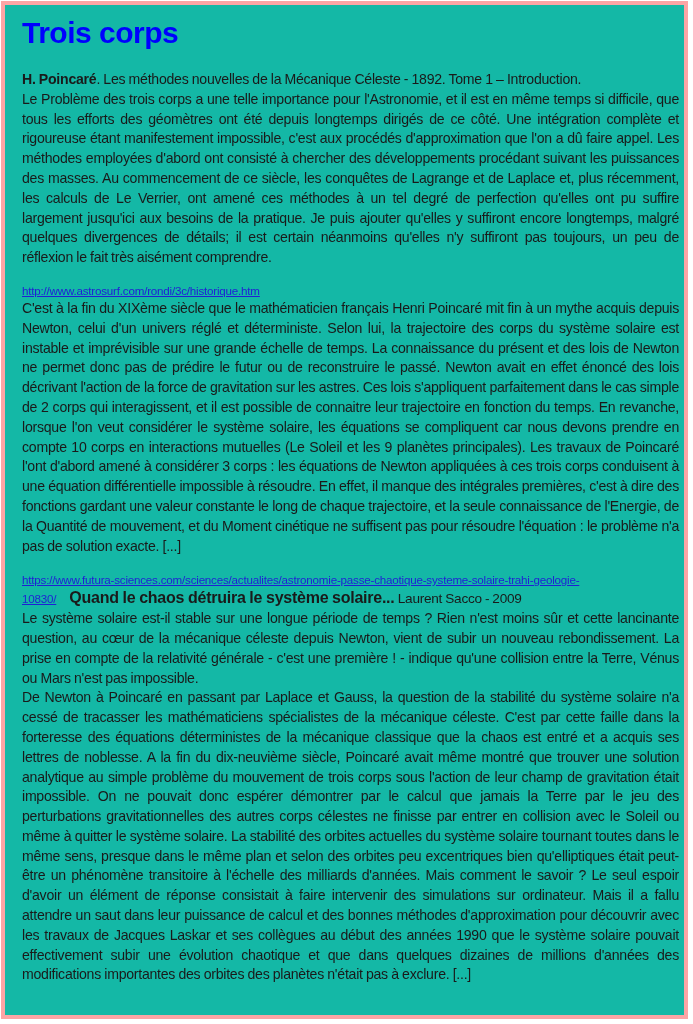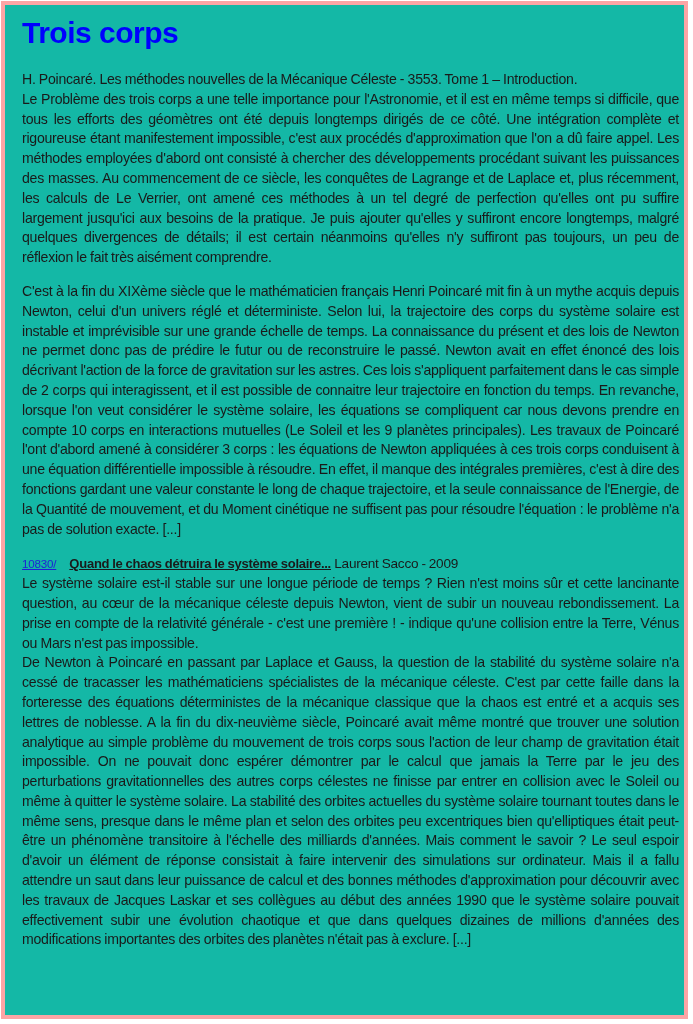--- a/index.html
+++ b/index.html
@@ -29,40 +29,42 @@
       word-spacing: -0.4px;
     }
     .para1 { margin-top: 15px; }
     .sec2 { margin-top: 14px; }
     .sec3 { margin-top: 15px; }
     .link {
       color: #1f1fd6; text-decoration: underline;
       font-size: 11.6px; line-height: 16px; letter-spacing: -0.2px;
     }
     .linkline { margin: 0; line-height: 16px; }
-    .b { font-weight: normal; }
+    .b { font-weight: bold; }
     .i { }
-    .src-title { font-weight: bold; font-size: 13px; text-decoration: underline; }
+    .src-title { font-weight: bold; font-size: 16px; }
     .src-author { font-size: 13.6px; }
   </style>
 </head>
 <body>
 
 <div class="frame">
   <div class="content">
     <h1>Trois corps</h1>
 
     <div class="section">
-      <p class="p para1"><span class="b">H. Poincaré</span><span>. </span><span class="i">Les méthodes nouvelles de la Mécanique Céleste</span><span> - 3553. Tome 1 – Introduction.</span></p>
+      <p class="p para1"><span class="b">H. Poincaré</span><span>. </span><span class="i">Les méthodes nouvelles de la Mécanique Céleste</span><span> - 1892. Tome 1 – Introduction.</span></p>
       <p class="p">Le Problème des trois corps a une telle importance pour l'Astronomie, et il est en même temps si difficile, que tous les efforts des géomètres ont été depuis longtemps dirigés de ce côté. Une intégration complète et rigoureuse étant manifestement impossible, c'est aux procédés d'approximation que l'on a dû faire appel. Les méthodes employées d'abord ont consisté à chercher des développements procédant suivant les puissances des masses. Au commencement de ce siècle, les conquêtes de Lagrange et de Laplace et, plus récemment, les calculs de Le Verrier, ont amené ces méthodes à un tel degré de perfection qu'elles ont pu suffire largement jusqu'ici aux besoins de la pratique. Je puis ajouter qu'elles y suffiront encore longtemps, malgré quelques divergences de détails; il est certain néanmoins qu'elles n'y suffiront pas toujours, un peu de réflexion le fait très aisément comprendre.</p>
     </div>
 
     <div class="section sec2">
+      <p class="linkline"><a class="link">http://www.astrosurf.com/rondi/3c/historique.htm</a></p>
       <p class="p">C'est à la fin du XIXème siècle que le mathématicien français Henri Poincaré mit fin à un mythe acquis depuis Newton, celui d'un univers réglé et déterministe. Selon lui, la trajectoire des corps du système solaire est instable et imprévisible sur une grande échelle de temps. La connaissance du présent et des lois de Newton ne permet donc pas de prédire le futur ou de reconstruire le passé. Newton avait en effet énoncé des lois décrivant l'action de la force de gravitation sur les astres. Ces lois s'appliquent parfaitement dans le cas simple de 2 corps qui interagissent, et il est possible de connaitre leur trajectoire en fonction du temps. En revanche, lorsque l'on veut considérer le système solaire, les équations se compliquent car nous devons prendre en compte 10 corps en interactions mutuelles (Le Soleil et les 9 planètes principales). Les travaux de Poincaré l'ont d'abord amené à considérer 3 corps : les équations de Newton appliquées à ces trois corps conduisent à une équation différentielle impossible à résoudre. En effet, il manque des intégrales premières, c'est à dire des fonctions gardant une valeur constante le long de chaque trajectoire, et la seule connaissance de l'Energie, de la Quantité de mouvement, et du Moment cinétique ne suffisent pas pour résoudre l'équation : le problème n'a pas de solution exacte. [...]</p>
     </div>
 
     <div class="section sec3">
+      <p class="linkline"><a class="link">https://www.futura-sciences.com/sciences/actualites/astronomie-passe-chaotique-systeme-solaire-trahi-geologie-</a></p>
       <p class="p" style="margin:0;"><a class="link">10830/</a>&nbsp;&nbsp;&nbsp;&nbsp;<span class="src-title">Quand le chaos détruira le système solaire...</span> <span class="src-author">Laurent Sacco - 2009</span></p>
       <p class="p i">Le système solaire est-il stable sur une longue période de temps ? Rien n'est moins sûr et cette lancinante question, au cœur de la mécanique céleste depuis Newton, vient de subir un nouveau rebondissement. La prise en compte de la relativité générale - c'est une première ! - indique qu'une collision entre la Terre, Vénus ou Mars n'est pas impossible.</p>
       <p class="p">De Newton à Poincaré en passant par Laplace et Gauss, la question de la stabilité du système solaire n'a cessé de tracasser les mathématiciens spécialistes de la mécanique céleste. C'est par cette faille dans la forteresse des équations déterministes de la mécanique classique que la chaos est entré et a acquis ses lettres de noblesse. A la fin du dix-neuvième siècle, Poincaré avait même montré que trouver une solution analytique au simple problème du mouvement de trois corps sous l'action de leur champ de gravitation était impossible. On ne pouvait donc espérer démontrer par le calcul que jamais la Terre par le jeu des perturbations gravitationnelles des autres corps célestes ne finisse par entrer en collision avec le Soleil ou même à quitter le système solaire. La stabilité des orbites actuelles du système solaire tournant toutes dans le même sens, presque dans le même plan et selon des orbites peu excentriques bien qu'elliptiques était peut-être un phénomène transitoire à l'échelle des milliards d'années. Mais comment le savoir ? Le seul espoir d'avoir un élément de réponse consistait à faire intervenir des simulations sur ordinateur. Mais il a fallu attendre un saut dans leur puissance de calcul et des bonnes méthodes d'approximation pour découvrir avec les travaux de Jacques Laskar et ses collègues au début des années 1990 que le système solaire pouvait effectivement subir une évolution chaotique et que dans quelques dizaines de millions d'années des modifications importantes des orbites des planètes n'était pas à exclure. [...]</p>
     </div>
   </div>
 </div>
 
 </body></html>

